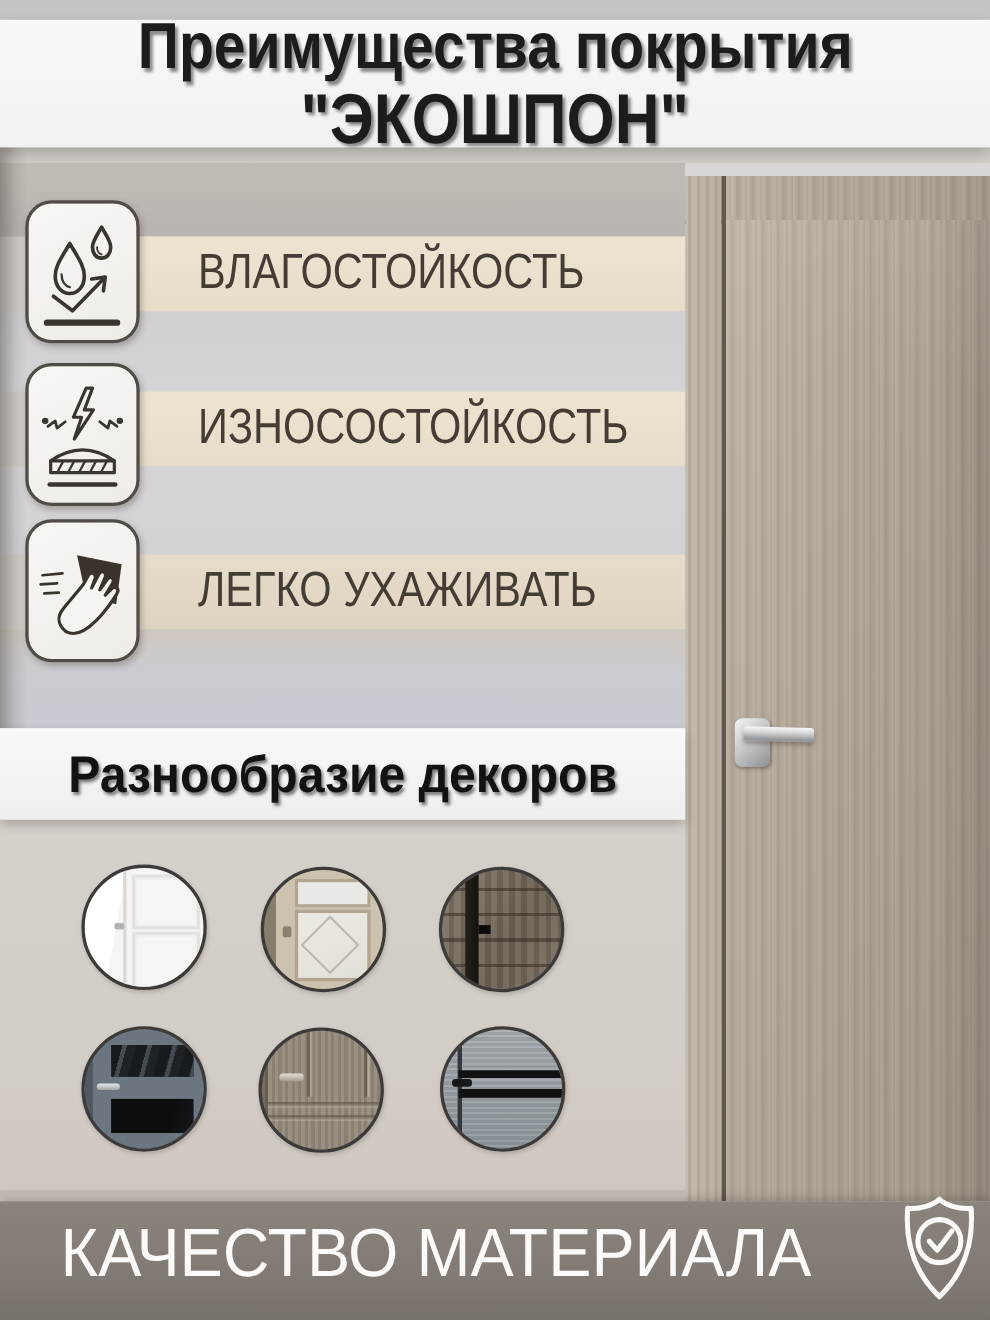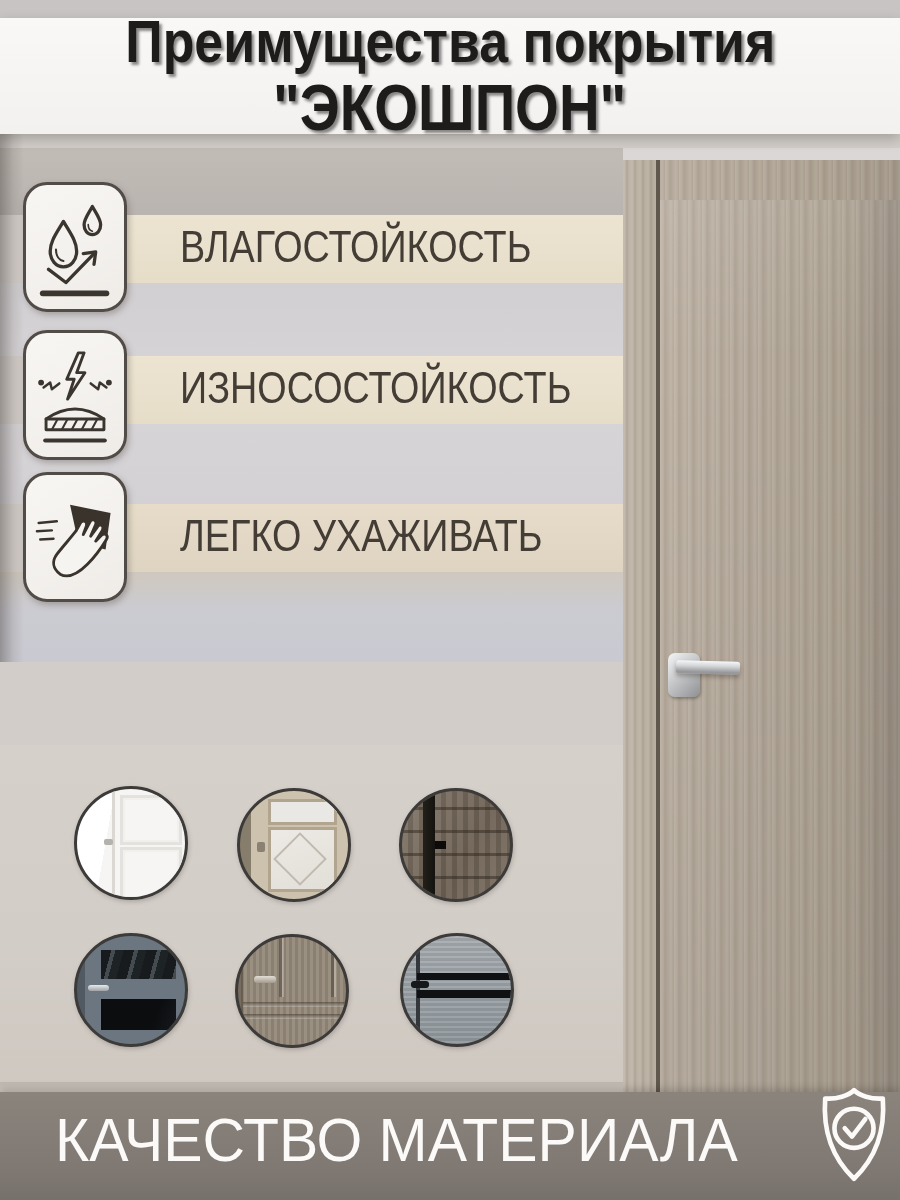--- a/index.html
+++ b/index.html
@@ -214,20 +214,23 @@
     <span>
       <svg width="86" height="112" viewBox="0 0 104 130" fill="none" stroke="#3a332c" stroke-width="3.5" stroke-linecap="round" stroke-linejoin="round">
         <path d="M8 48 L30 46 M6 58 L24 57 M10 68 L26 67" stroke-width="3"></path>
         <path d="M46 26 L95 36 L89 80 L56 72 Z" fill="#3a332c" stroke="none"></path>
         <path d="M34 110 C25 103 24 94 30 86 C37 77 46 67 53 58 L58 49 C60 44 67 45 66 51 L62 62 L70 47 C72 42 79 44 77 50 L71 64 L79 53 C82 48 88 51 85 57 L77 70 L84 63 C88 59 93 63 90 68 C84 78 75 90 67 98 C58 107 45 116 34 110 Z" fill="#f6f4f1"></path>
       </svg>
     </span>
   </div>
   <div class="abs feature-label label-3">ЛЕГКО УХАЖИВАТЬ</div>
 
+  <div class="abs decors-bar">
+    <div class="decors-heading">Разнообразие декоров</div>
+  </div>
 
   <div class="decor-circle decor-white" style="left:74px;top:786px;">
     <div class="el vline"></div>
     <div class="el p1"></div>
     <div class="el p2"></div>
     <div class="el knob"></div>
   </div>
 
   <div class="decor-circle decor-glassoak" style="left:237px;top:788px;">
     <div class="el g1"></div>

